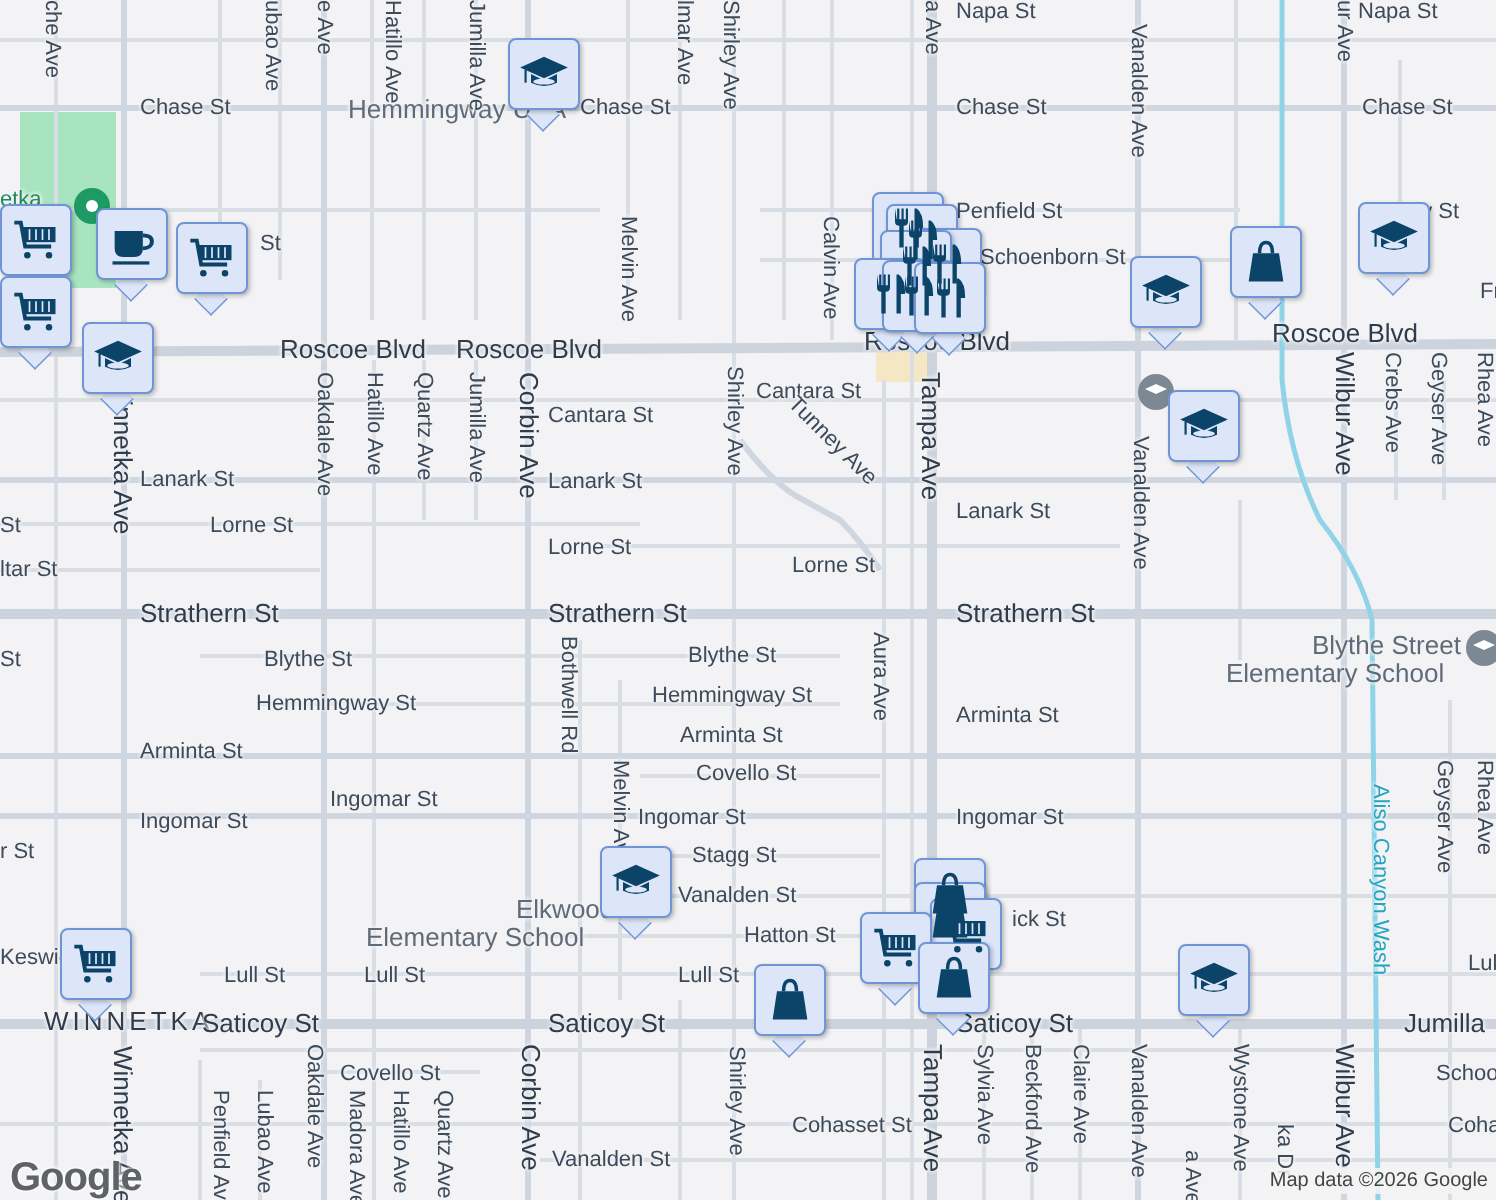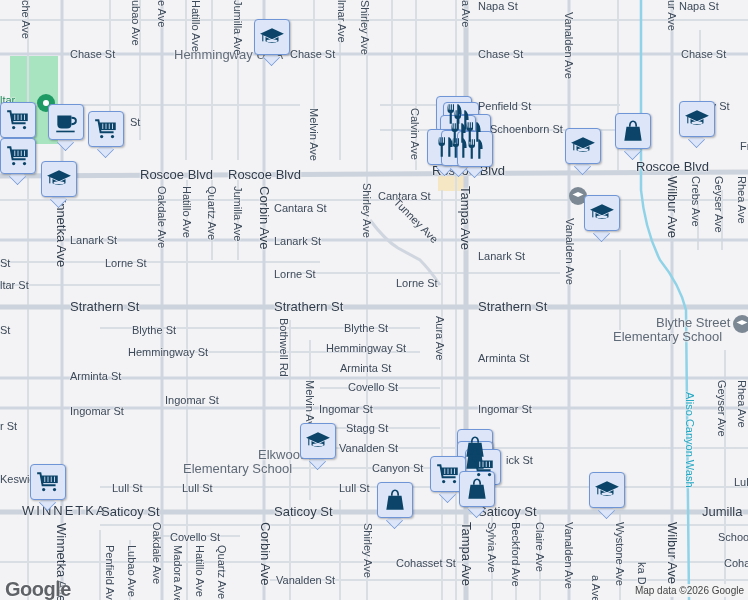--- a/index.html
+++ b/index.html
@@ -165,21 +165,21 @@
   <div class="lbl" style="left:165px;top:394px">Ingomar St</div>
   <div class="lbl" style="left:0px;top:420px">r St</div>
   <div class="lbl" style="left:70px;top:405px">Ingomar St</div>
   <div class="lbl" style="left:319px;top:403px">Ingomar St</div>
   <div class="lbl" style="left:478px;top:403px">Ingomar St</div>
 
   <div class="lbl" style="left:346px;top:422px">Stagg St</div>
   <div class="lbl" style="left:0px;top:473px">Keswic</div>
   <div class="lbl" style="left:339px;top:442px">Vanalden St</div>
   <div class="lbl" style="left:506px;top:454px">ick St</div>
-  <div class="lbl" style="left:372px;top:462px">Canyon St</div>
+  <div class="lbl" style="left:372px;top:462px">Hatton St</div>
 
   <div class="lbl" style="left:112px;top:482px">Lull St</div>
   <div class="lbl" style="left:182px;top:482px">Lull St</div>
   <div class="lbl" style="left:339px;top:482px">Lull St</div>
   <div class="lbl" style="left:734px;top:476px">Lul</div>
 
   <div class="lbl area" style="left:22px;top:505px">WINNETKA</div>
   <div class="lbl major" style="left:101px;top:505px">Saticoy St</div>
   <div class="lbl major" style="left:274px;top:505px">Saticoy St</div>
   <div class="lbl major" style="left:478px;top:505px">Saticoy St</div>
@@ -238,21 +238,21 @@
   <div class="lbl v major" style="left:473px;top:522px">Tampa Ave</div>
   <div class="lbl v" style="left:498px;top:522px">Sylvia Ave</div>
   <div class="lbl v" style="left:522px;top:522px">Beckford Ave</div>
   <div class="lbl v" style="left:546px;top:522px">Claire Ave</div>
   <div class="lbl v" style="left:575px;top:522px">Vanalden Ave</div>
   <div class="lbl v" style="left:602px;top:575px">a Ave</div>
   <div class="lbl v" style="left:626px;top:522px">Wystone Ave</div>
   <div class="lbl v" style="left:648px;top:562px">ka Dr</div>
   <div class="lbl v major" style="left:679px;top:522px">Wilbur Ave</div>
 
-  <div class="lbl park" style="left:0px;top:94px">ltar</div>
+  <div class="lbl park" style="left:0px;top:94px">etka</div>
   <div class="poi-dot" style="left:37px;top:94px;background:#1e9a64">
     <svg width="8" height="8">
         <circle cx="4" cy="4" r="3" fill="#fff"></circle>
       </svg>
   </div>
   <div class="lbl poi" style="left:258px;top:448px">Elkwood</div>
   <div class="lbl poi" style="left:183px;top:462px">Elementary School</div>
   <div class="lbl poi" style="left:656px;top:316px">Blythe Street</div>
   <div class="lbl poi" style="left:613px;top:330px">Elementary School</div>
   <div class="poi-dot" style="left:733px;top:315px;background:#7c8994">

